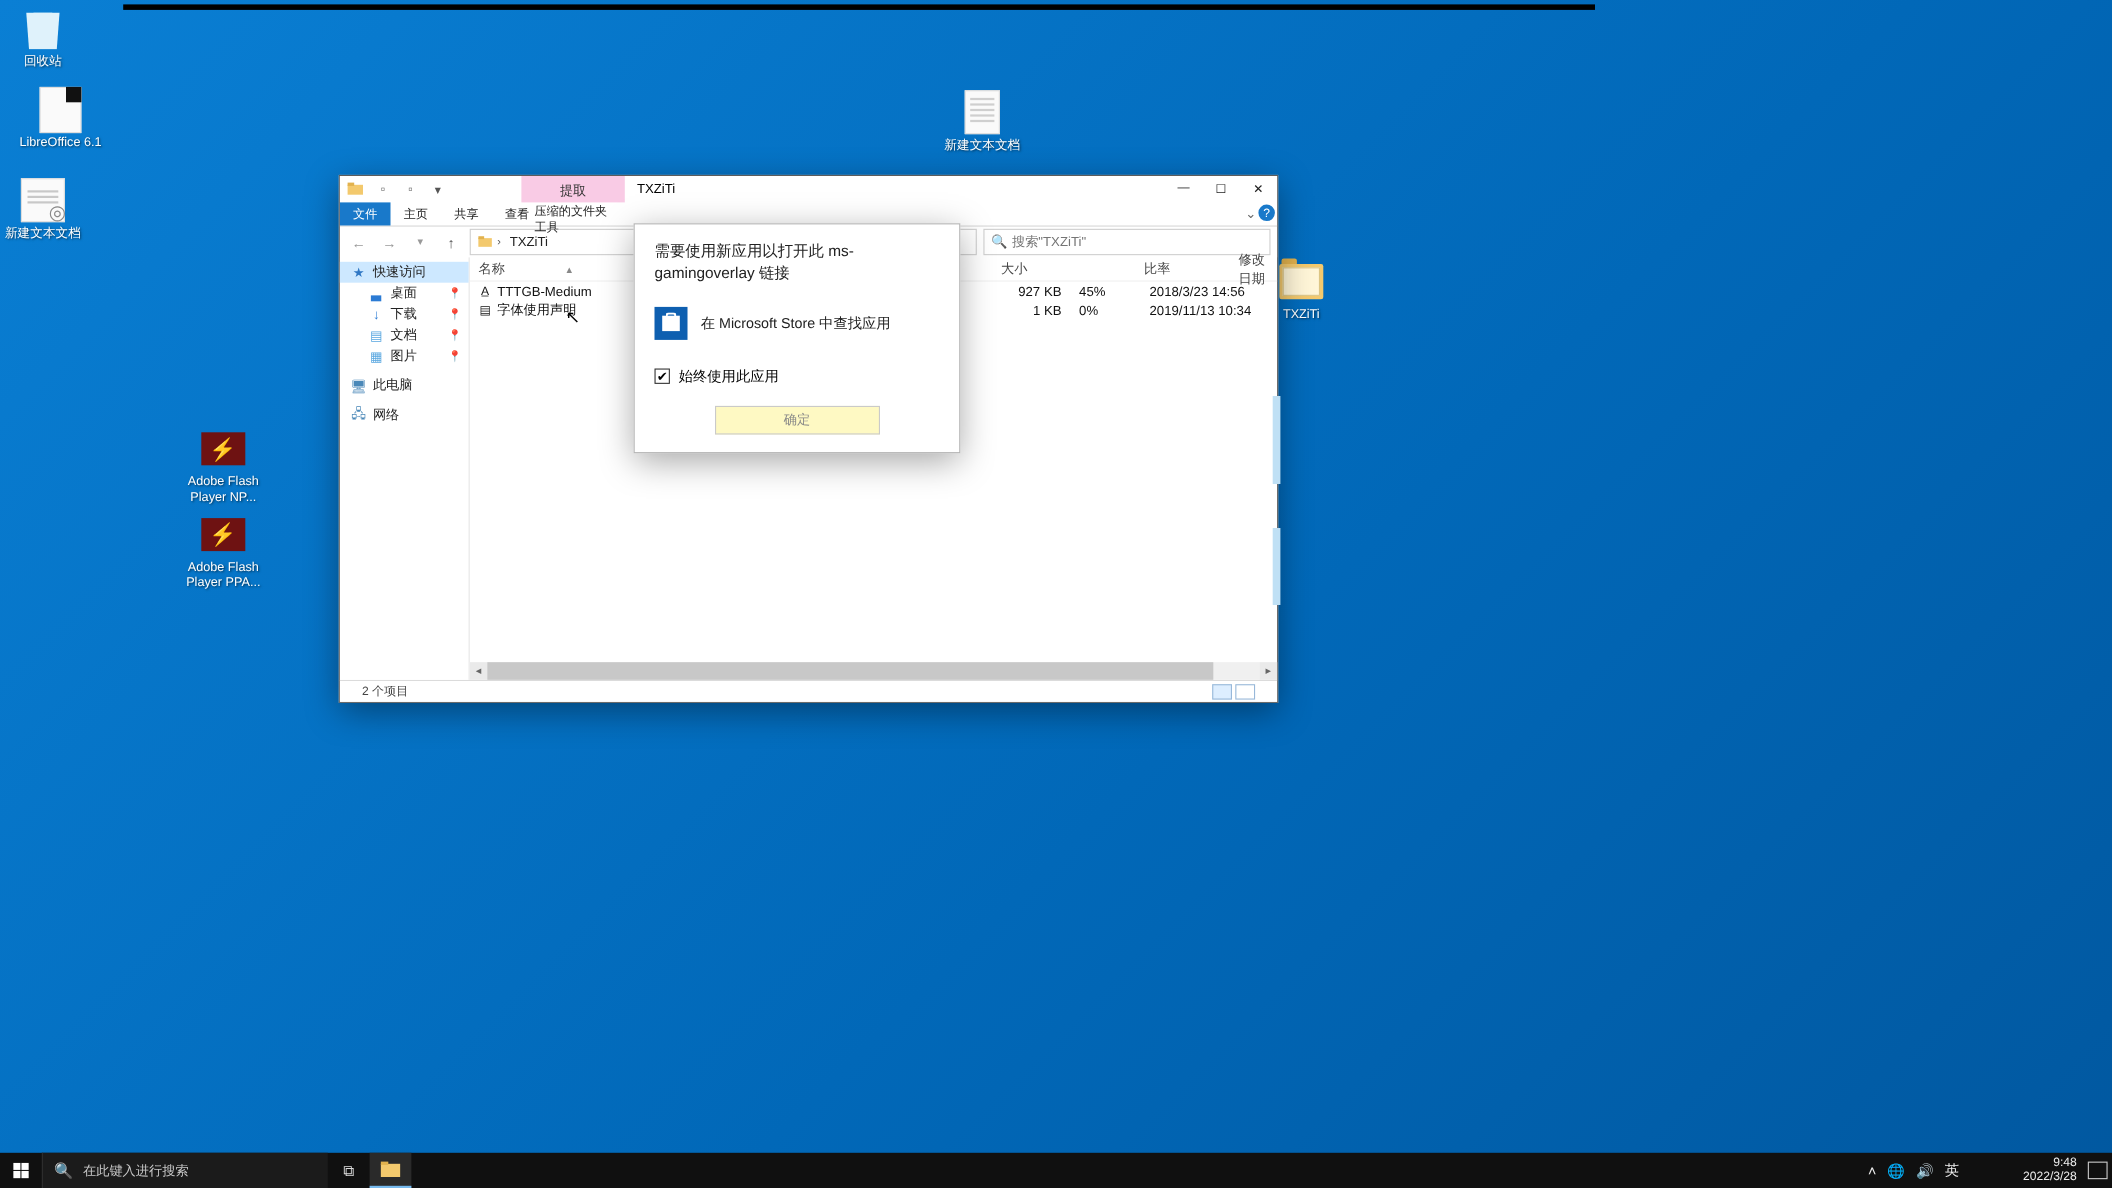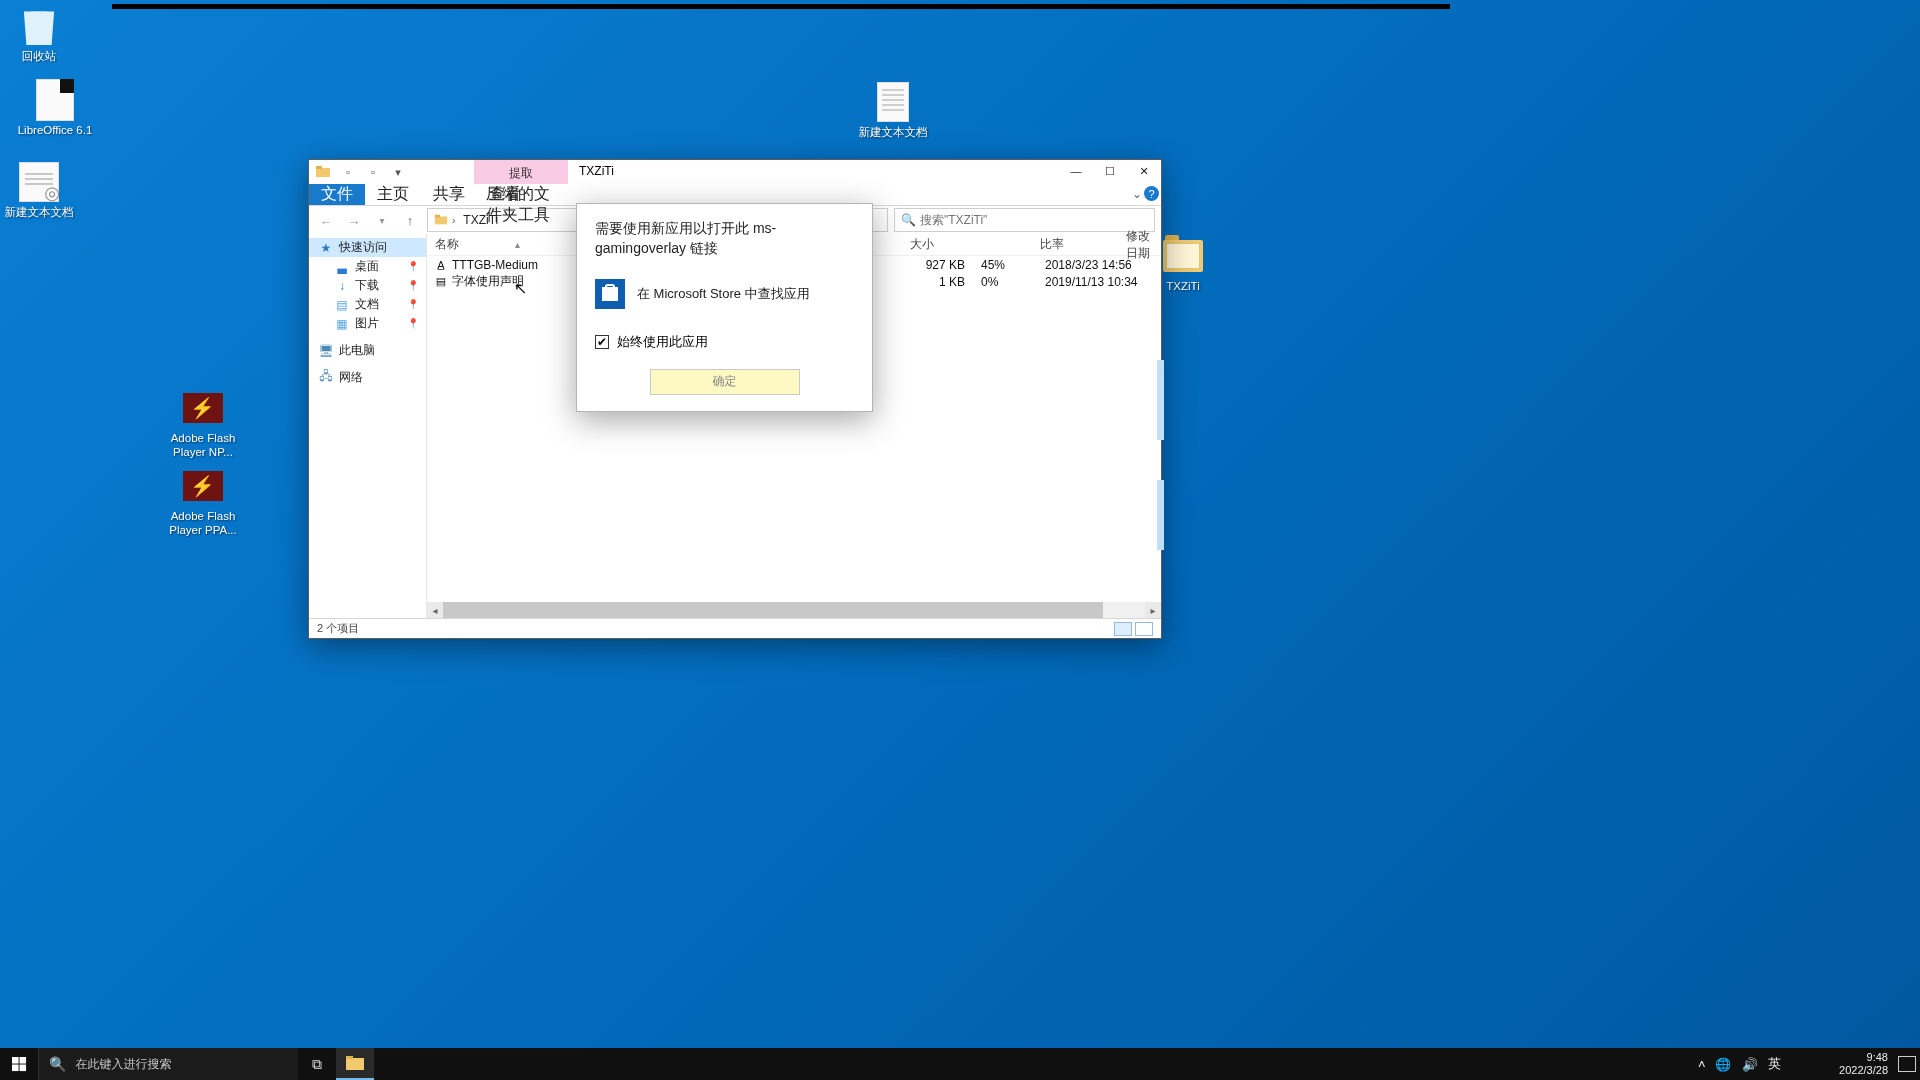--- a/index.html
+++ b/index.html
@@ -31,21 +31,21 @@
 .titlebar { height:24px; background:#fff; display:flex; align-items:stretch; position:relative; }
 .quickbar { display:flex; align-items:center; padding:0 2px; gap:1px; }
 .q-btn { width:24px; height:22px; display:flex; align-items:center; justify-content:center; font-size:11px; color:#555; }
 .q-btn.folder-icon svg { width:16px; height:16px; }
 .ribbontab-highlight { position:absolute; left:165px; top:0; width:94px; height:26px; background:#f9cbe5; display:flex; align-items:center; justify-content:center; font-size:12px; color:#333; }
 .win-title { position:absolute; left:270px; top:0; height:22px; display:flex; align-items:center; font-size:12px; color:#000; }
 .win-controls { margin-left:auto; display:flex; }
 .win-ctrl { width:34px; height:22px; display:flex; align-items:center; justify-content:center; font-size:11px; color:#222; }
 
 .ribbon { height:22px; background:#fff; display:flex; align-items:stretch; border-bottom:1px solid #d8d8d8; position:relative; }
-.r-tab { padding:0 12px; display:flex; align-items:center; font-size:16px; color:#222; }
+.r-tab { padding:0 12px; display:flex; align-items:center; font-size:11px; color:#222; }
 .r-tab.file { background:#1979ca; color:#fff; }
 .r-tab.alt { position:absolute; left:165px; width:94px; justify-content:center; }
 .ribbon-help { position:absolute; right:2px; top:2px; display:flex; align-items:center; gap:2px; }
 .ribbon-help span { font-size:12px; color:#666; }
 .help-circ { width:15px; height:15px; border-radius:50%; background:#1979ca; color:#fff; font-size:11px; display:flex; align-items:center; justify-content:center; }
 
 .addrbar { height:28px; background:#fff; display:flex; align-items:center; padding:3px 6px; gap:6px; }
 .nav-btn { width:22px; height:22px; display:flex; align-items:center; justify-content:center; color:#999; font-size:13px; }
 .nav-btn.active { color:#555; }
 .path-box { flex:1; height:24px; border:1px solid #cfcfcf; display:flex; align-items:center; padding:0 2px; background:#fff; }
@@ -73,21 +73,21 @@
 .cell { padding-left:0; }
 .hscroll { position:absolute; left:0; right:0; bottom:0; height:16px; background:#f5f5f5; display:flex; align-items:center; }
 .hscroll .arrow { width:16px; height:16px; display:flex; align-items:center; justify-content:center; font-size:10px; color:#666; background:#eaeaea; }
 .hscroll .track { flex:1; height:16px; background:#f0f0f0; position:relative; }
 .hscroll .thumb { position:absolute; left:0; width:94%; top:0; bottom:0; background:#c8c8c8; }
 
 
 .vscroll-sliver { position:absolute; right:-3px; top:200px; width:7px; height:80px; background:#bfe0f5; }
 .vscroll-sliver2{ position:absolute; right:-3px; top:320px; width:7px; height:70px; background:#bfe0f5; }
 
-.statusbar { height:20px; border-top:1px solid #d8d8d8; display:flex; align-items:center; font-size:11px; color:#444; padding:0 8px; background:#fff; }
+.statusbar { height:20px; border-top:1px solid #d8d8d8; display:flex; align-items:center; font-size:11px; color:#444; padding:0 20px; background:#fff; }
 .statusbar .viewbtns { margin-left:auto; display:flex; gap:3px; }
 .viewbtn { width:18px; height:14px; border:1px solid #98b8d9; background:#def; }
 .viewbtn.alt { background:#fff; }
 
 
 .dialog { position:absolute; left:576px; top:203px; width:297px; background:#fff; border:1px solid #b4b4b4; box-shadow:0 8px 30px rgba(0,0,0,.35); padding:14px 18px 16px; z-index:5; }
 .dialog h3 { font-size:14px; font-weight:400; color:#222; line-height:1.45; }
 .store-row { display:flex; align-items:center; gap:12px; margin-top:20px; }
 .store-icon { width:30px; height:30px; background:#0e5fb0; display:flex; align-items:center; justify-content:center; position:relative; }
 .store-icon::before { content:""; width:16px; height:14px; background:#fff; display:block; }

